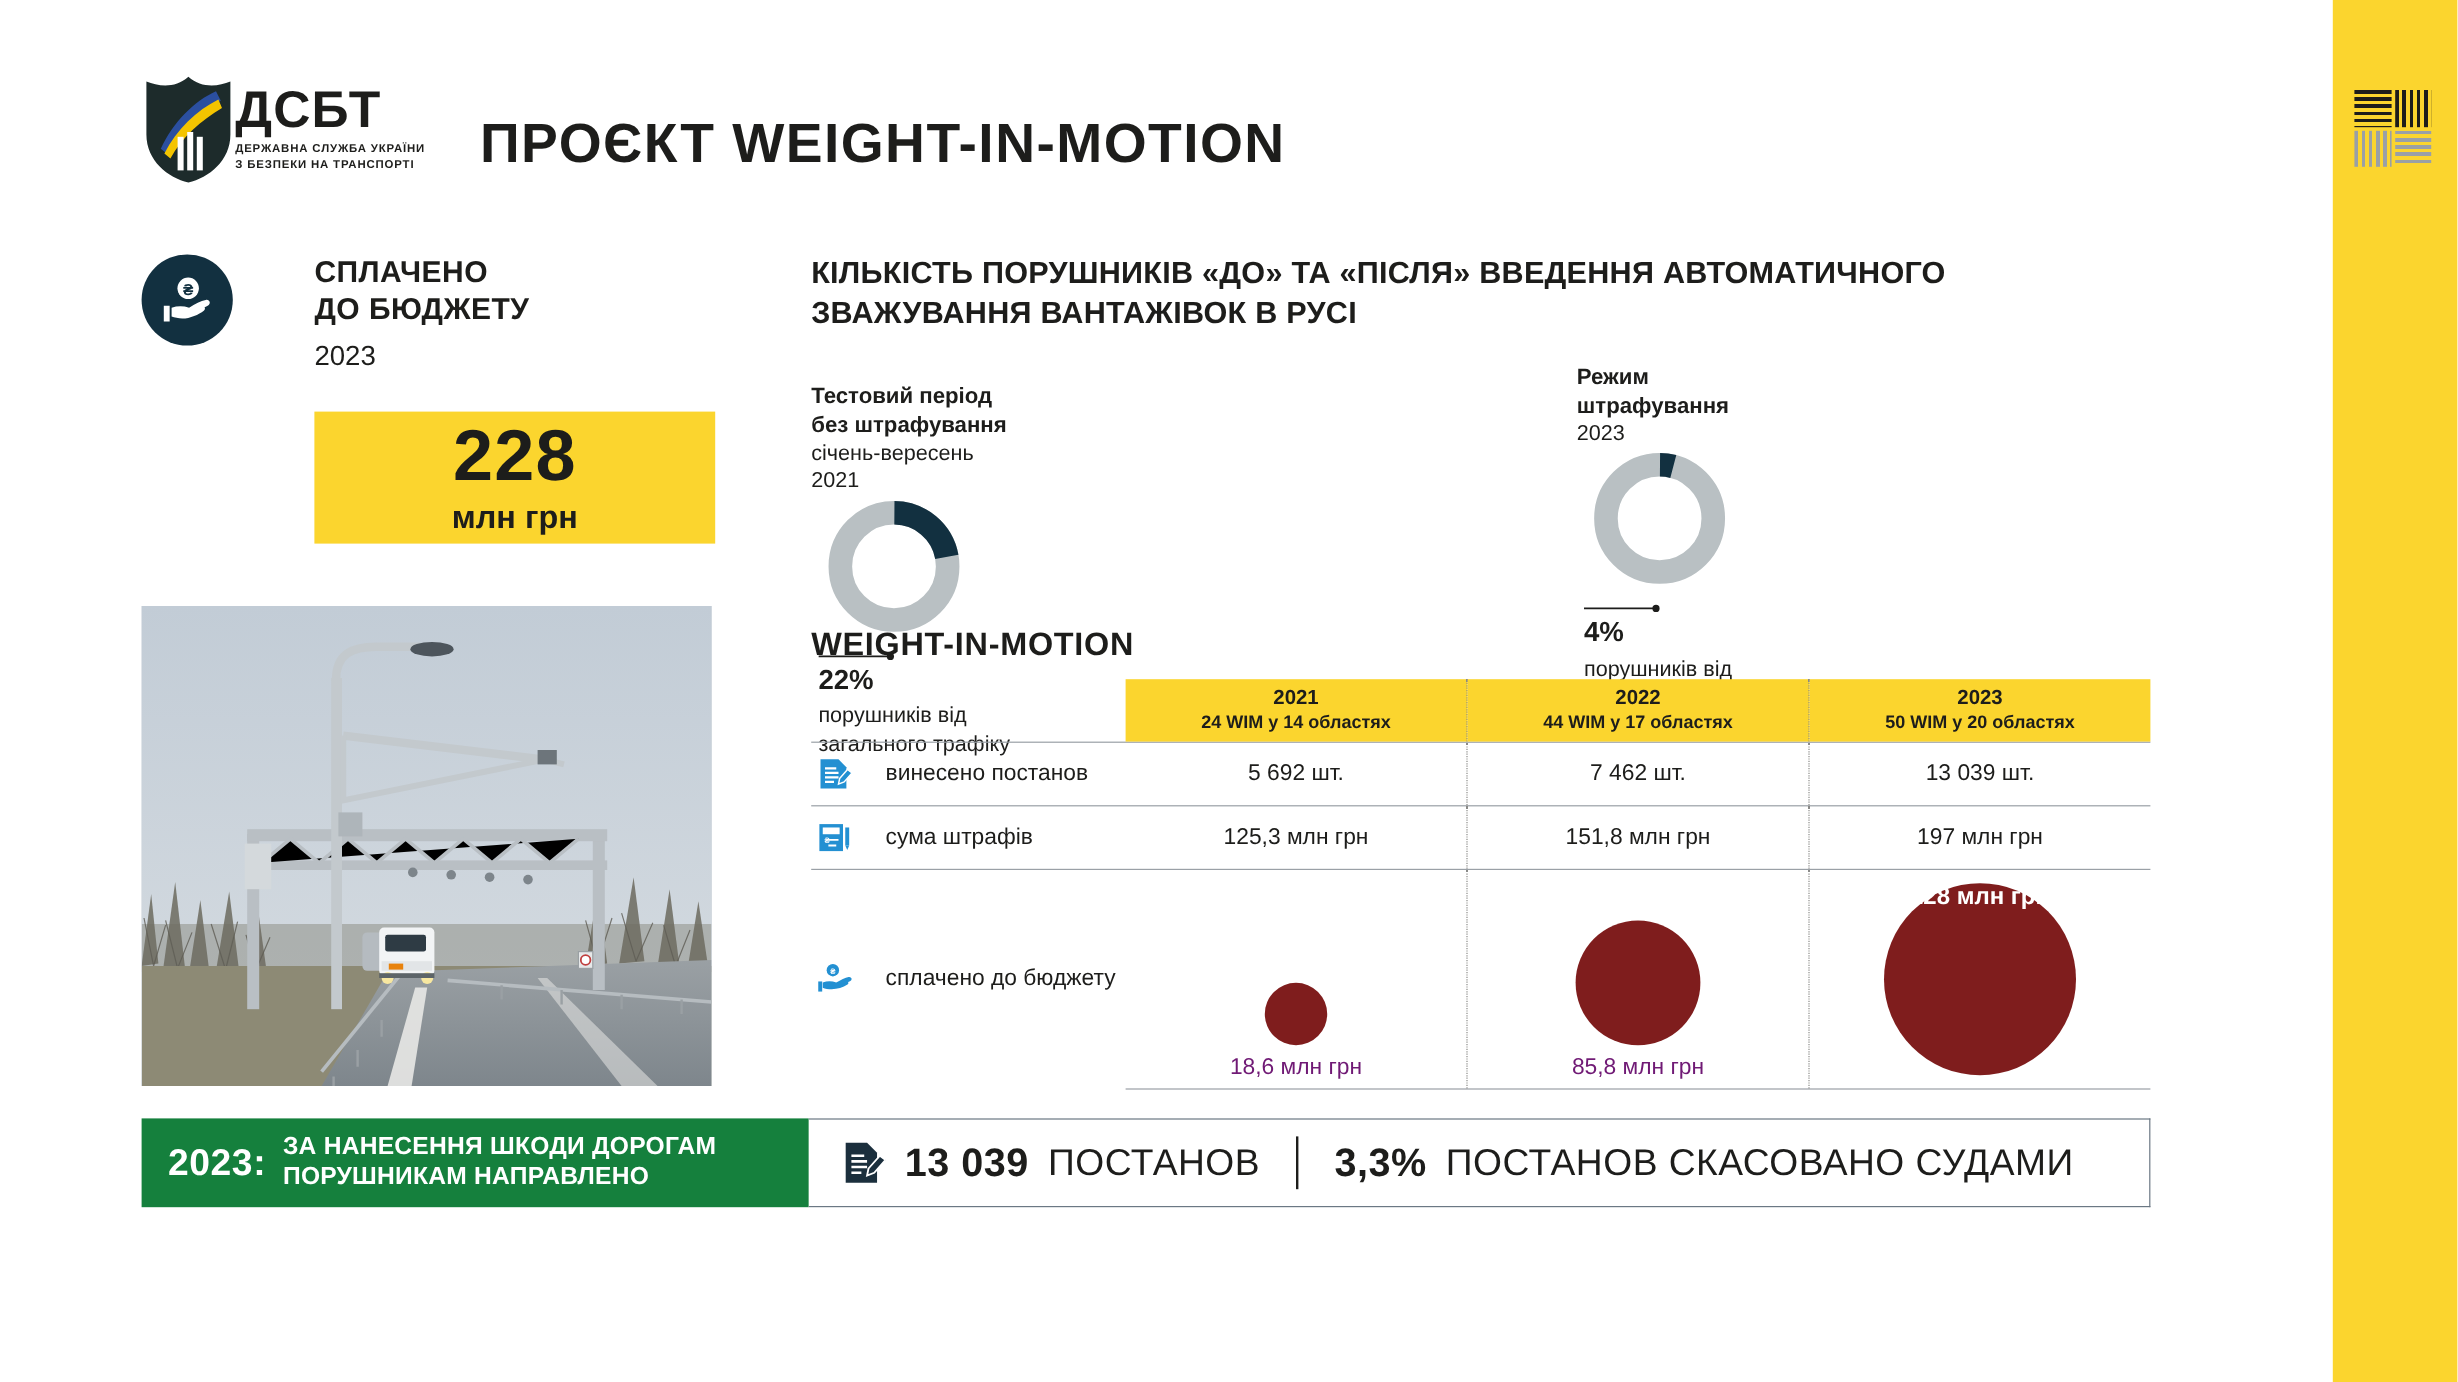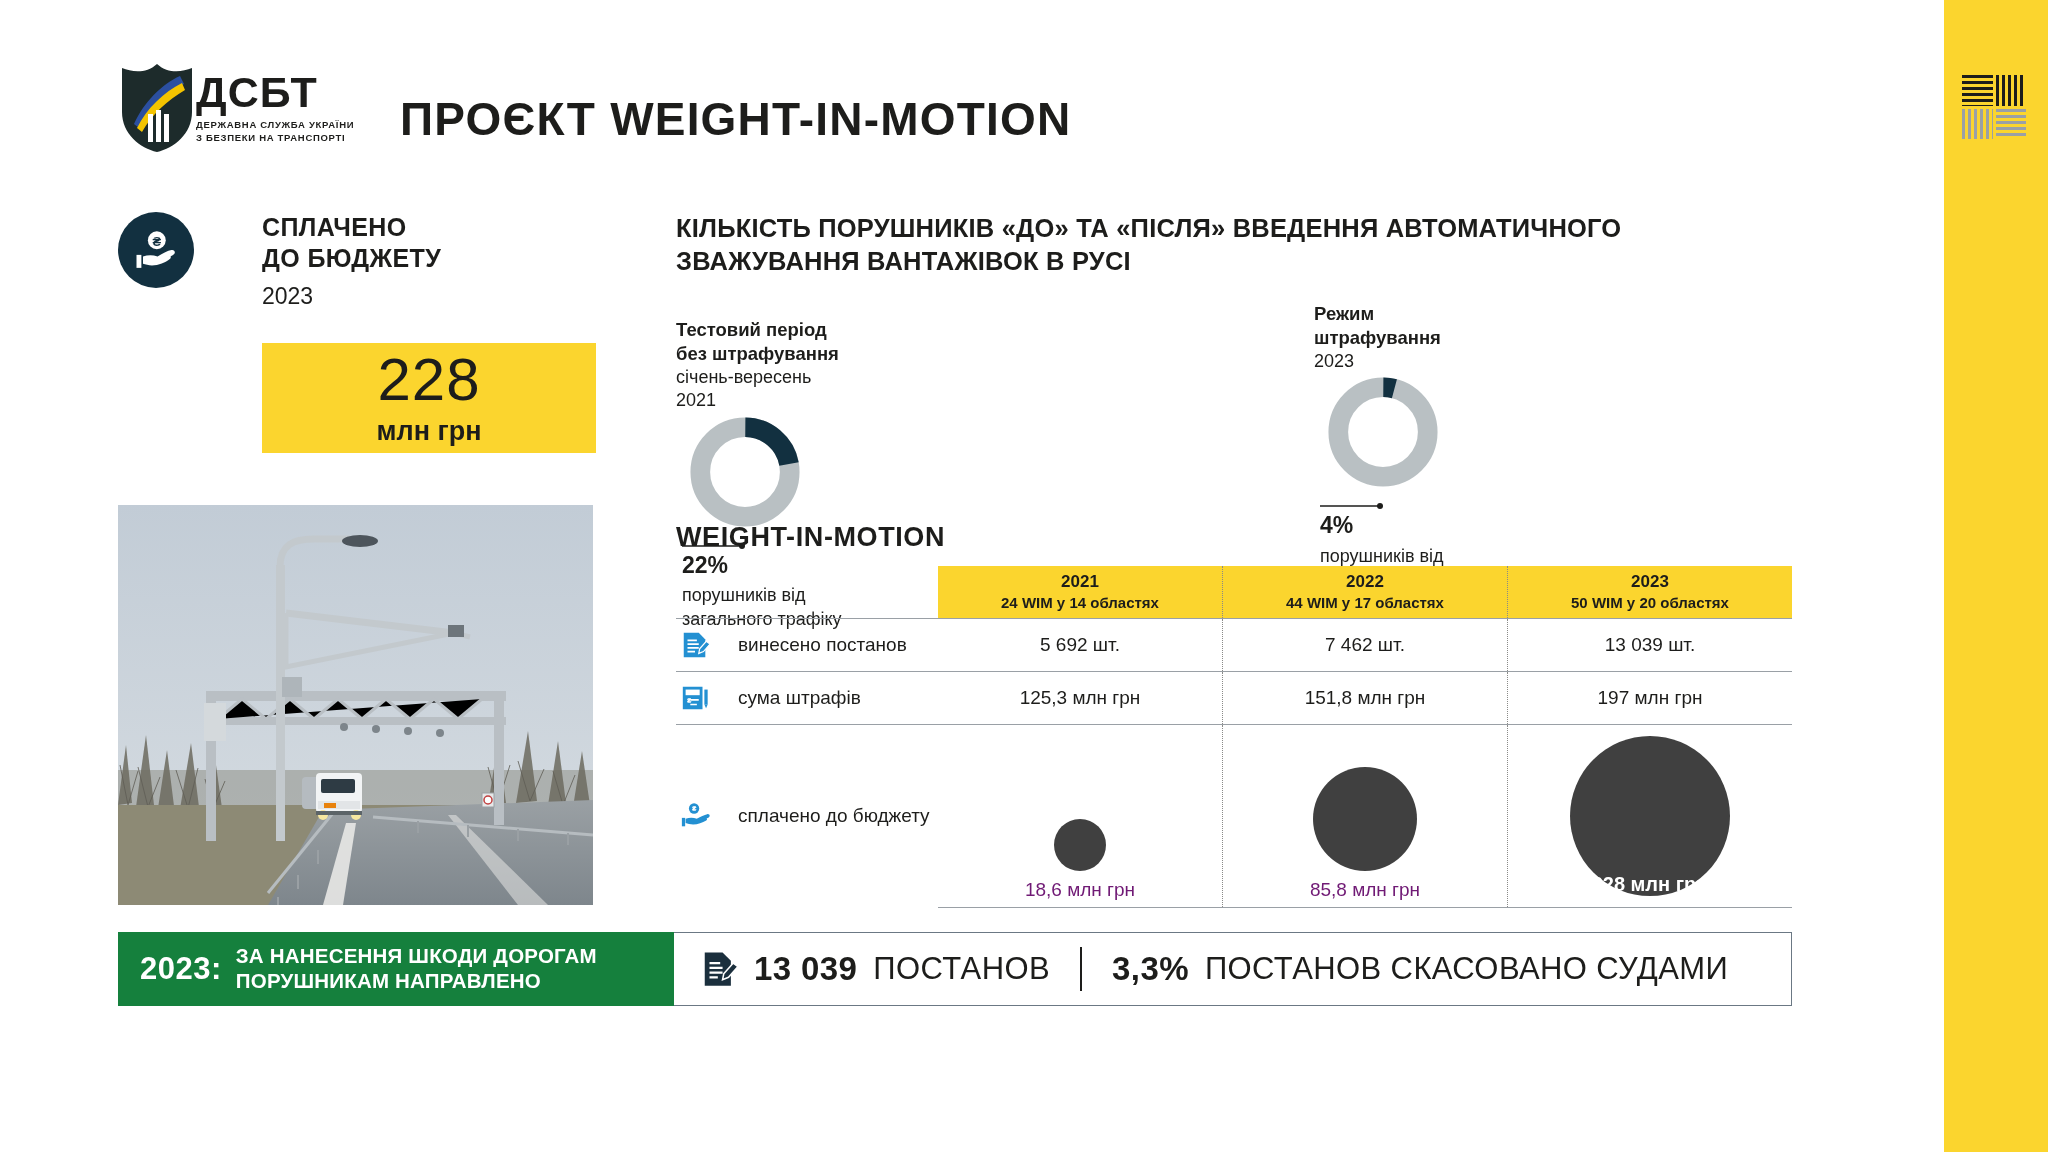--- a/index.html
+++ b/index.html
@@ -53,21 +53,21 @@
     font-size:25px;font-weight:bold;line-height:1.22;letter-spacing:.4px;color:#1d1d1b;
   }
   .paid-year{
     position:absolute;left:262px;top:283px;
     font-size:23px;color:#1d1d1b;
   }
   .paid-box{
     position:absolute;left:262px;top:343px;width:334px;height:110px;
     background:#fbd52e;display:flex;flex-direction:column;align-items:center;justify-content:center;
   }
-  .paid-num{font-size:60px;font-weight:normal;line-height:1;color:#1d1d1b;letter-spacing:1px;}
+  .paid-num{font-size:60px;font-weight:bold;line-height:1;color:#1d1d1b;letter-spacing:1px;}
   .paid-unit{font-size:27px;font-weight:bold;margin-top:6px;color:#1d1d1b;}
 
   
   .photo{
     position:absolute;left:118px;top:505px;width:475px;height:400px;
     overflow:hidden;background:#b9c4cd;
   }
   .photo svg{display:block;}
 
   
@@ -116,22 +116,22 @@
     flex:1;display:flex;align-items:center;justify-content:center;
     border-right:1px dotted #8a8a88;
     font-size:19px;color:#1d1d1b;
   }
   .td:last-child{border-right:none;}
   .row-h1{height:52px;}
   .row-h2{height:52px;}
   .row-h3{height:182px;}
   .bubble-cell{flex-direction:column;justify-content:flex-end;padding-bottom:6px;position:relative;}
   .bubble{
-    background:#404040;border-radius:50%;
-    display:flex;align-items:flex-end;justify-content:center;
+    background:#7f1d1d;border-radius:50%;
+    display:flex;align-items:flex-start;justify-content:center;
   }
   .bub-in{color:#ffffff;font-size:20px;font-weight:bold;white-space:nowrap;}
   .bub-under{font-size:19px;color:#701a75;margin-top:8px;}
   .row-bottom-rule{margin-left:262px;border-top:1px solid #9aa0a6;}
 
   
   .banner{
     position:absolute;left:118px;top:932px;width:1674px;height:74px;display:flex;
   }
   .bn-left{

